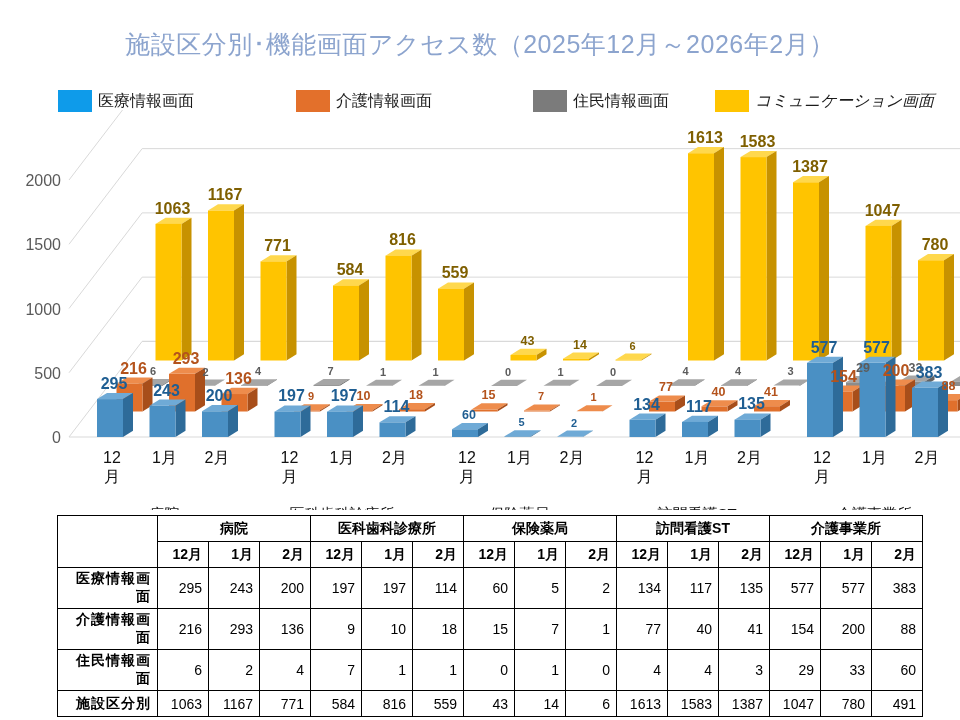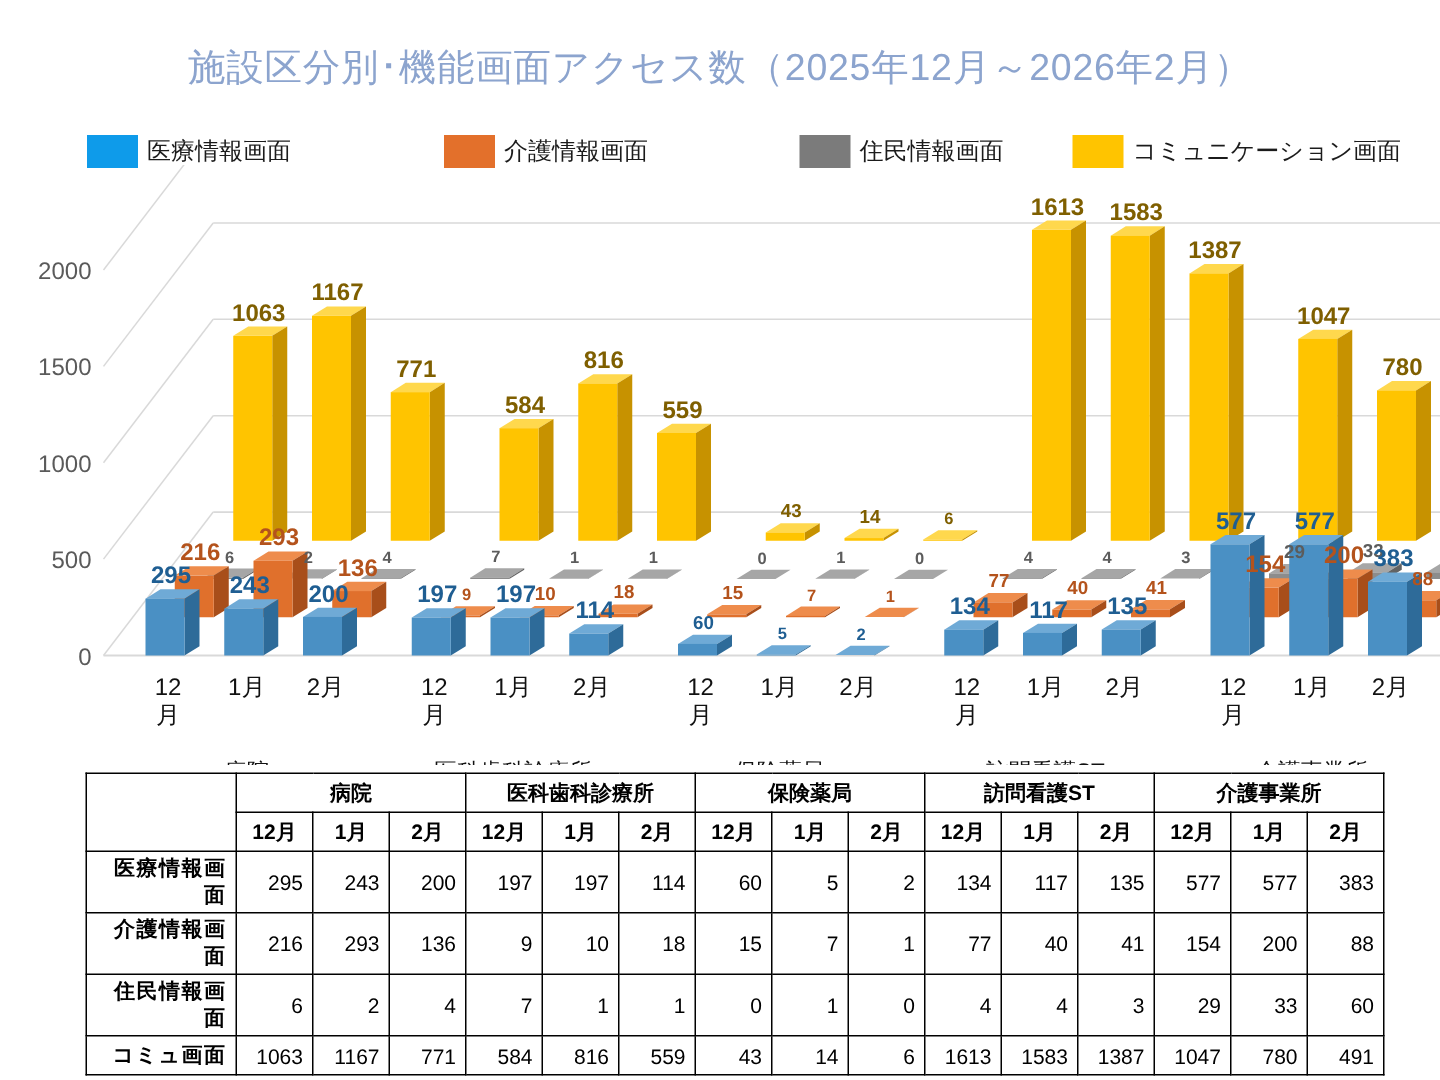--- a/index.html
+++ b/index.html
@@ -61,21 +61,21 @@
     font-weight:normal;
     font-family:"Liberation Sans",sans-serif;
   }
   .data-table .rowhead{
     font-weight:bold;text-align:right;width:100px;letter-spacing:1px;
   }
   .data-table .grphead{
     text-align:center;font-weight:bold;
   }
   .data-table .mhead{
-    text-align:center;font-weight:bold;width:51px;
+    text-align:right;font-weight:bold;width:51px;
   }
   .data-table td.num{text-align:right;width:51px;}
   .data-table .corner{border:1px solid #000;}
   
   .dsep{border-left:1px dotted #000 !important;}
 </style>
 </head>
 <body>
 
 <div id="root">
@@ -88,21 +88,21 @@
       <span class="legend-label">医療情報画面</span>
     </div>
     <div class="legend-item" style="left:238px;">
       <span class="legend-swatch" style="background: rgb(227, 112, 43);"></span>
       <span class="legend-label">介護情報画面</span>
     </div>
     <div class="legend-item" style="left:475px;">
       <span class="legend-swatch" style="background: rgb(123, 123, 123);"></span>
       <span class="legend-label">住民情報画面</span>
     </div>
-    <div class="legend-item" style="left:657px;">
+    <div class="legend-item" style="left:657px;font-style:italic;">
       <span class="legend-swatch" style="background: rgb(255, 196, 0);"></span>
       <span class="legend-label">コミュニケーション画面</span>
     </div>
   </div>
 
   <svg id="chart-svg" width="960" height="400">
     <g id="g-grid">
         <line x1="142.125" y1="231.375" x2="1045.125" y2="231.375" stroke="#d9d9d9" stroke-width="1.2"></line>
         <line x1="69" y1="327" x2="142.125" y2="231.375" stroke="#d9d9d9" stroke-width="1"></line>
         <line x1="142.125" y1="167.125" x2="1045.125" y2="167.125" stroke="#d9d9d9" stroke-width="1"></line>
@@ -591,21 +591,21 @@
           <td class="num">1</td>
           <td class="num dsep">0</td>
           <td class="num">4</td>
           <td class="num">4</td>
           <td class="num dsep">3</td>
           <td class="num">29</td>
           <td class="num">33</td>
           <td class="num dsep">60</td>
         </tr>
         <tr>
-          <td class="rowhead">コミュ画面</td>
+          <td class="rowhead">施設区分別</td>
           <td class="num">1063</td>
           <td class="num">1167</td>
           <td class="num dsep">771</td>
           <td class="num">584</td>
           <td class="num">816</td>
           <td class="num dsep">559</td>
           <td class="num">43</td>
           <td class="num">14</td>
           <td class="num dsep">6</td>
           <td class="num">1613</td>

